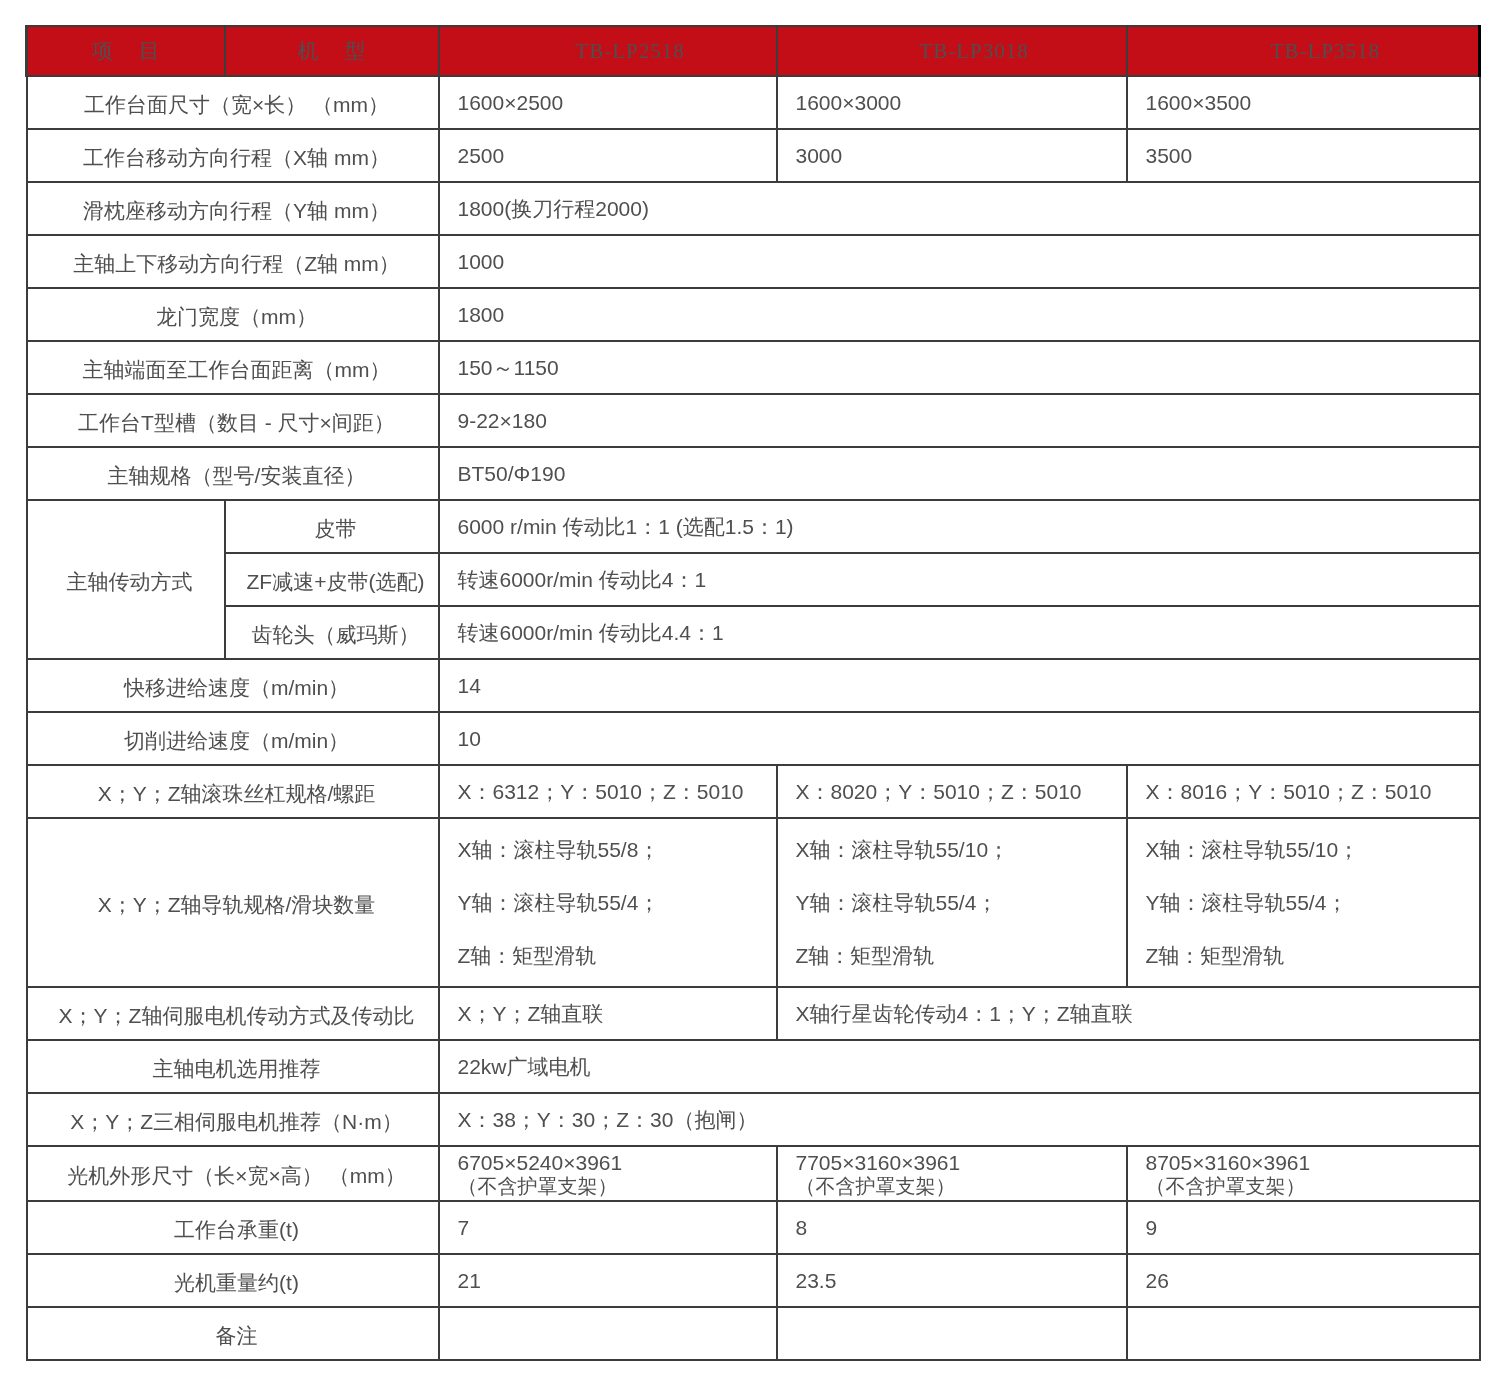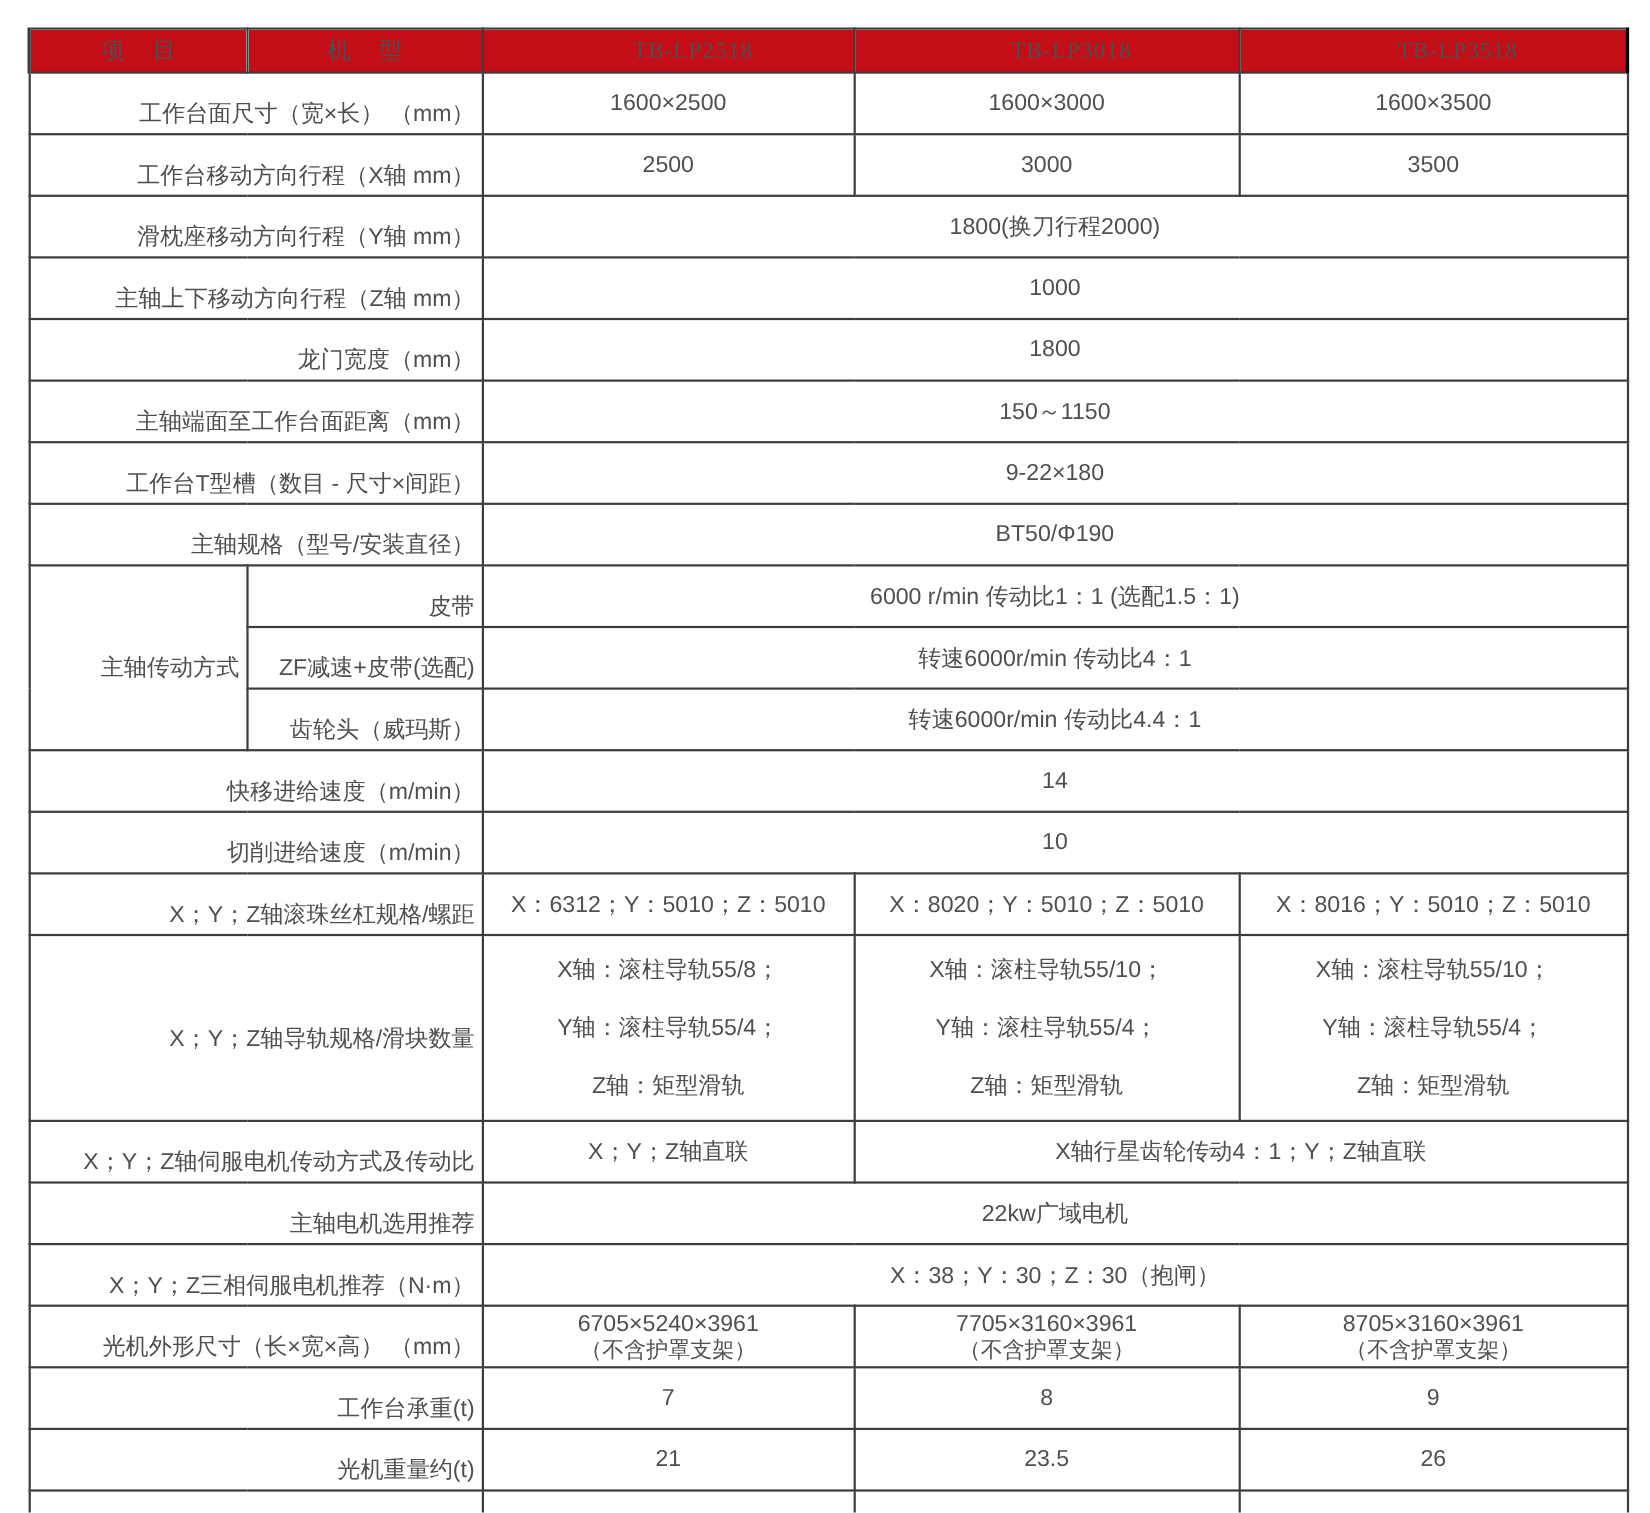--- a/index.html
+++ b/index.html
@@ -23,21 +23,21 @@
   }
   table.spec td, table.spec th {
     border: 2px solid #3c3c3c;
     box-sizing: border-box;
     color: #4f4f4f;
     font-size: 21px;
     font-weight: normal;
     overflow: hidden;
   }
   
-  thead tr { height: 40px; }
+  thead tr { height: 50px; }
   th.hdr {
     background: #c30d17;
     color: #ffffff;
     border-top: 3px solid #3c3c3c;
     border-bottom: 3px solid #3c3c3c;
     border-left: 3px solid #ffffff;
     border-right: 0;
     text-align: center;
     vertical-align: middle;
   }
@@ -53,28 +53,28 @@
     font-family: "Liberation Serif", "DejaVu Serif", serif;
     font-weight: bold;
     font-size: 26px;
     letter-spacing: 1px;
     padding-left: 46px;
   }
   
   tbody tr { height: 53px; }
   tbody tr.tall { height: 161px; }
   td.label {
-    text-align: right;
-    vertical-align: middle;
-    padding: 22px 6px 4px 14px;
-  }
-  td.value {
     text-align: center;
     vertical-align: middle;
-    padding: 4px 3px;
+    padding: 8px 6px 4px 14px;
+  }
+  td.value {
+    text-align: left;
+    vertical-align: middle;
+    padding: 4px 18px;
   }
   .dims-note { font-size: 20px; line-height: 1.0; display: block; margin-top: 1px; }
   .gw-line { display: block; line-height: 53px; }
   .dim-main { display: block; line-height: 1.15; }
 </style>
 </head>
 <body>
 
 <div class="page">
   <table class="spec">

